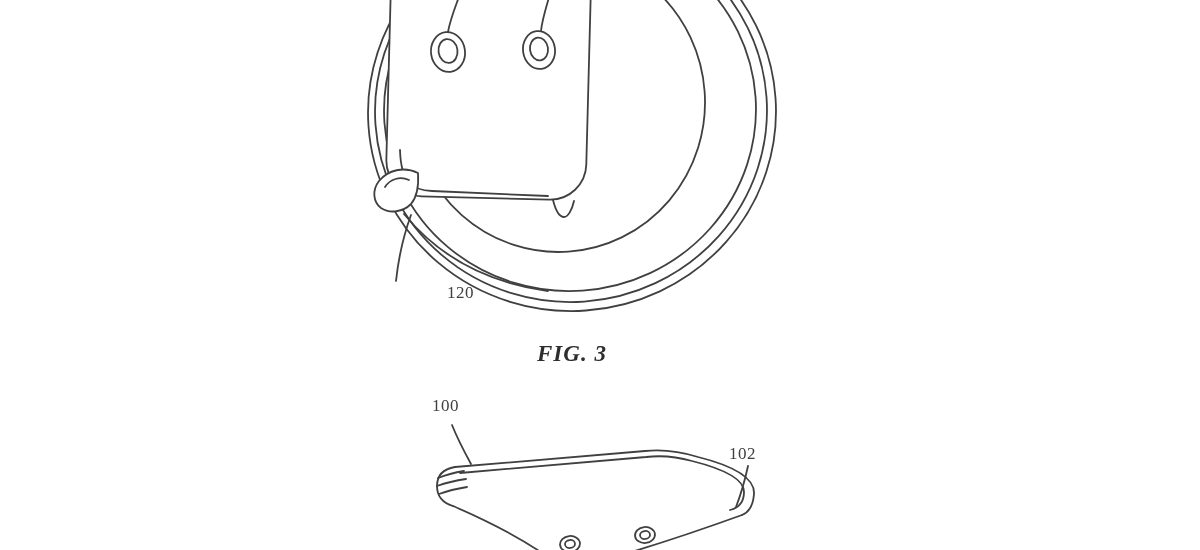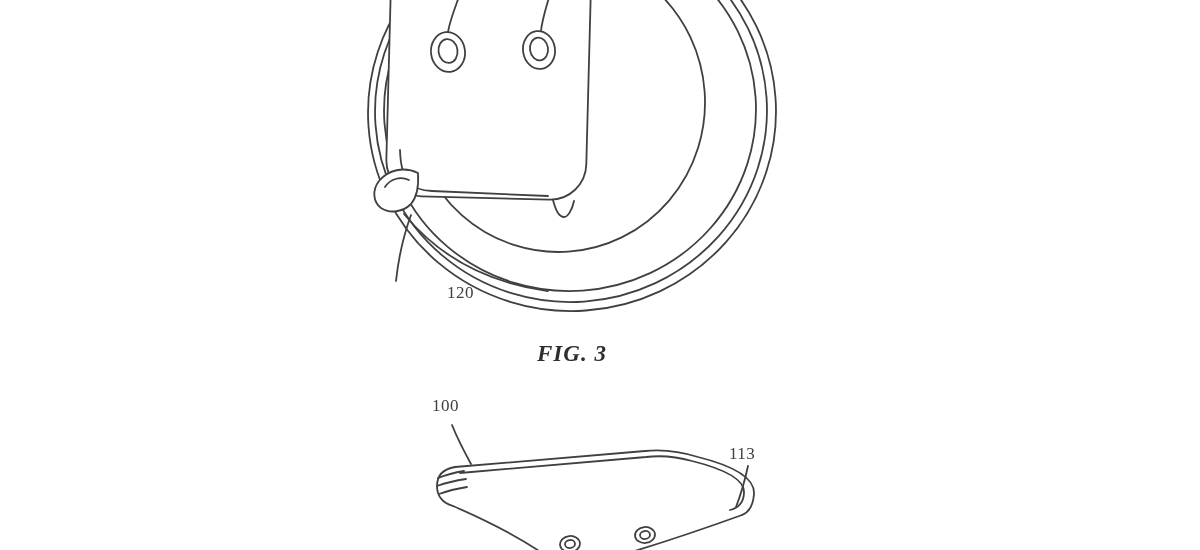--- a/index.html
+++ b/index.html
@@ -122,15 +122,15 @@
       <path d="M 748,466 C 745,480 741,494 736,507"></path>
     </g>
   </svg>
 
   <div class="ref-label" style="left: 399px; top: 283px; margin-left: 48px;">120</div>
 
   <div class="fig-caption" style="left: 537px; top: 341px;">FIG. 3</div>
 
   <div class="ref-label" style="left: 432px; top: 396px;">100</div>
 
-  <div class="ref-label" style="left: 729px; top: 444px;">113</div>
+  <div class="ref-label" style="left: 729px; top: 444px;">102</div>
 
 </div>
 
 </body></html>

